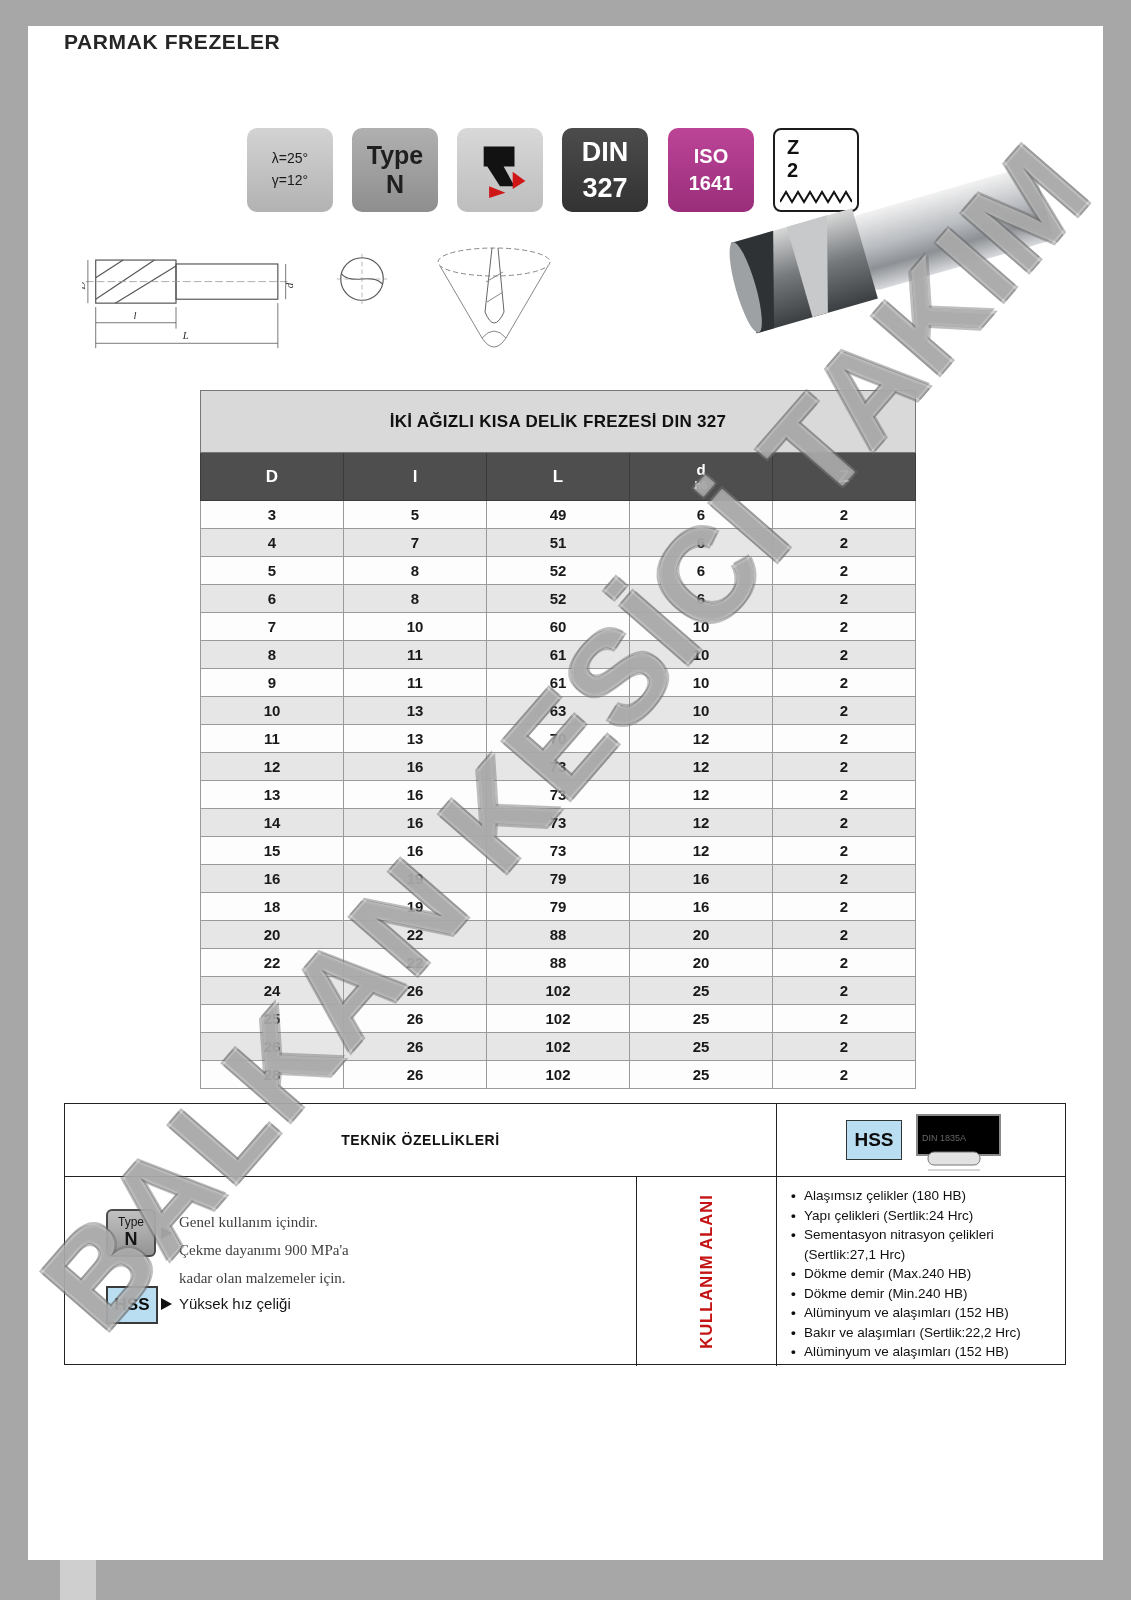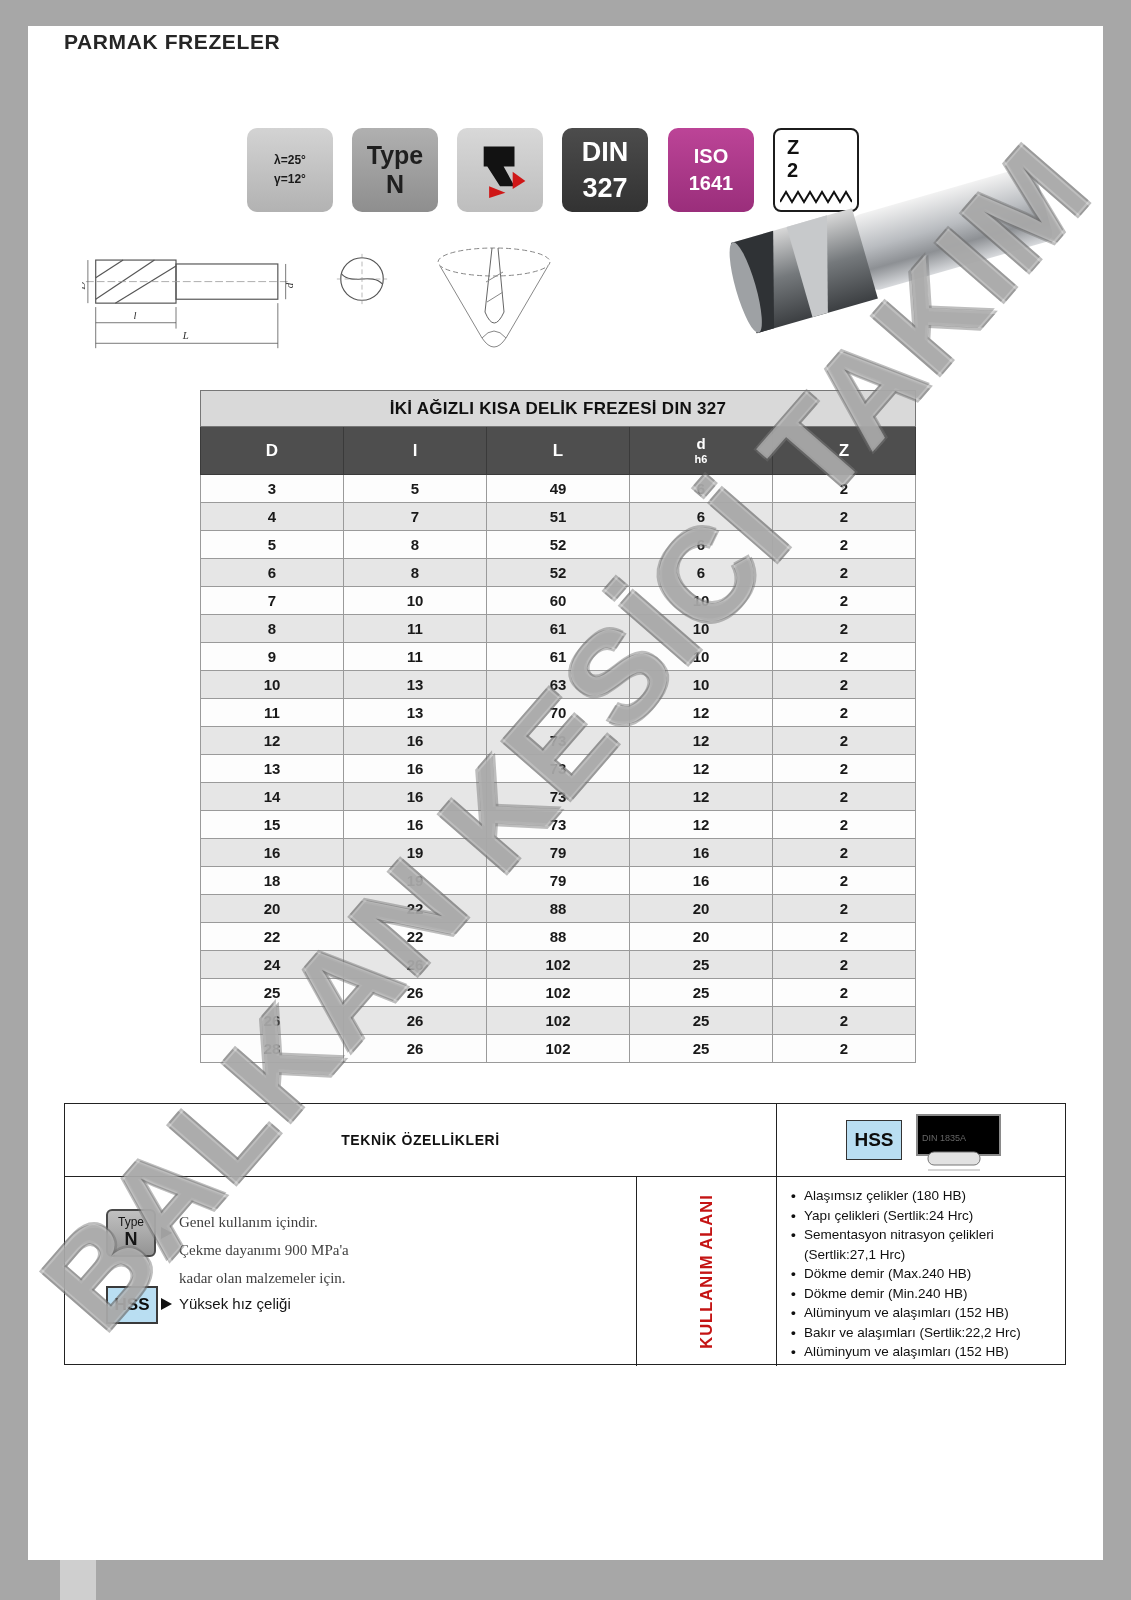--- a/index.html
+++ b/index.html
@@ -9,41 +9,41 @@
   .page { position:relative; width:1131px; height:1600px; background:#a7a7a7; margin:0 auto; overflow:hidden; }
   .sheet { position:absolute; left:28px; top:26px; width:1075px; height:1534px; background:#ffffff; z-index:0; }
   .footer-notch { position:absolute; left:60px; bottom:0; width:36px; height:40px; background:#cfcfcf; z-index:1; }
 
   .page-title { position:absolute; left:64px; top:30px; font-size:21px; font-weight:bold; color:#262626; letter-spacing:.6px; z-index:2; }
 
   
   .badge { position:absolute; top:128px; width:86px; height:84px; border-radius:10px;
            display:flex; flex-direction:column; align-items:center; justify-content:center;
            z-index:2; text-align:center; }
-  .badge-angles { left:247px; background:linear-gradient(#d3d3d3,#b2b2b2); color:#1a1a1a; font-size:12px; font-weight:700; line-height:1.55; }
+  .badge-angles { left:247px; background:linear-gradient(#d3d3d3,#b2b2b2); color:#1a1a1a; font-size:14px; font-weight:400; line-height:1.55; }
   .badge-type   { left:352px; background:linear-gradient(#b0b0b0,#8e8e8e); color:#1f1f1f; font-size:25px; font-weight:600; line-height:1.15; }
   .badge-icon   { left:457px; background:linear-gradient(#d8d8d8,#bdbdbd); }
   .badge-din    { left:562px; background:linear-gradient(#4c4c4c,#323232); color:#fff; font-size:27px; font-weight:bold; line-height:1.35; }
   .badge-iso    { left:668px; background:linear-gradient(#bc4497,#9a2e7b); color:#fff; font-size:20px; font-weight:bold; line-height:1.35; }
   .badge-z      { left:773px; background:#fff; border:2.5px solid #1c1c1c; border-radius:8px;
                   align-items:flex-start; justify-content:flex-start; padding:6px 0 0 12px;
                   font-size:20px; font-weight:600; color:#111; line-height:1.15; }
   .badge-z svg { position:absolute; left:5px; right:5px; bottom:6px; width:72px; height:14px; }
 
   
   .dw1 { position:absolute; left:82px;  top:245px; width:235px; height:130px; z-index:2; }
   .dw2 { position:absolute; left:333px; top:250px; width:58px;  height:58px;  z-index:2; }
   .dw3 { position:absolute; left:432px; top:240px; width:155px; height:135px; z-index:2; }
   .photo { position:absolute; left:712px; top:138px; width:352px; height:232px; z-index:2; }
 
   
   .spec-table { position:absolute; left:200px; top:390px; width:716px; z-index:2;
                 border-collapse:collapse; table-layout:fixed; }
   .spec-table th, .spec-table td { border:1px solid #9a9a9a; }
-  .title-row th { background:#d9d9d9; height:36px; font-size:17px; font-weight:bold; color:#101010; border:1px solid #777; letter-spacing:.3px; }
+  .title-row th { background:#d9d9d9; height:62px; font-size:17px; font-weight:bold; color:#101010; border:1px solid #777; letter-spacing:.3px; }
   .col-head th { background:#4e4e4e; color:#ffffff; height:48px; font-size:17px; font-weight:bold; border:1px solid #3a3a3a; }
   .col-head .dsub { display:block; font-size:11px; font-weight:bold; line-height:1; margin-top:2px; }
   .col-head .dmain { display:block; font-size:15px; line-height:1.1; }
   .spec-table tbody td { height:28px; text-align:center; font-size:15px; font-weight:bold; color:#191919; }
   .spec-table tbody tr:nth-child(odd)  { background:#fdfdfd; }
   .spec-table tbody tr:nth-child(even) { background:#e6e6e6; }
 
   
   .info-box { position:absolute; left:64px; top:1103px; width:1002px; height:262px; border:1.5px solid #222; z-index:2; background:transparent; }
   .h-div  { position:absolute; left:0; top:72px; width:100%; border-top:1.5px solid #222; }

